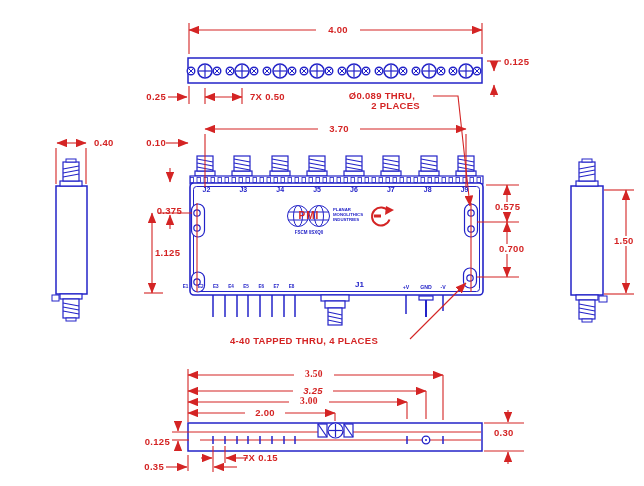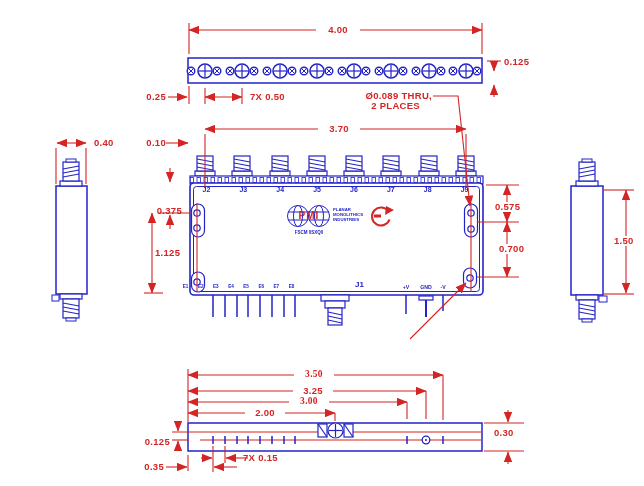--- a/index.html
+++ b/index.html
@@ -288,35 +288,36 @@
     <line x1="626" y1="190" x2="626" y2="293" marker-start="url(#ar)" marker-end="url(#ar)"></line>
     <line x1="604" y1="190" x2="634" y2="190"></line>
         <line x1="604" y1="294" x2="634" y2="294"></line>
   </g>
 </svg>
 
 <div class="lbl dim bg center" style="left:316px;top:25px;width:40px;">4.00</div>
 <div class="lbl dim" style="left:504px;top:57px;">0.125</div>
 <div class="lbl dim right" style="left:140px;top:92px;width:26px;">0.25</div>
 <div class="lbl dim" style="left:250px;top:92px;">7X 0.50</div>
-<div class="lbl dim right" style="left:332px;top:91px;width:100px;">Ø0.089 THRU,</div>
+<div class="lbl dim right" style="left:332px;top:91px;width:100px;text-align:center;">Ø0.089 THRU,</div>
 <div class="lbl dim right" style="left:332px;top:101px;width:88px;">2 PLACES</div>
 
 <div class="lbl dim" style="left:94px;top:138px;">0.40</div>
 <div class="lbl dim bg" style="left:612px;top:236px;">1.50</div>
 
 <div class="lbl dim bg center" style="left:318px;top:124px;width:38px;">3.70</div>
 <div class="lbl dim right" style="left:140px;top:138px;width:26px;">0.10</div>
 <div class="lbl dim right" style="left:144px;top:206px;width:38px;">0.375</div>
 <div class="lbl dim bg" style="left:153px;top:248px;">1.125</div>
 <div class="lbl dim bg" style="left:493px;top:202px;">0.575</div>
 <div class="lbl dim bg" style="left:497px;top:244px;">0.700</div>
+<div class="lbl dim" style="left:230px;top:336px;">4-40 TAPPED THRU, 4 PLACES</div>
 
 <div class="lbl dim bg center" style="left:294px;top:370px;width:36px;font-family:Liberation Serif, serif;">3.50</div>
-<div class="lbl dim bg center" style="left:293px;top:386px;width:36px;">3.25</div>
+<div class="lbl dim bg center" style="left:293px;top:386px;width:36px;font-style:italic;">3.25</div>
 <div class="lbl dim bg center" style="left:289px;top:397px;width:36px;font-family:Liberation Serif, serif;">3.00</div>
 <div class="lbl dim bg center" style="left:245px;top:408px;width:36px;">2.00</div>
 <div class="lbl dim" style="left:494px;top:428px;">0.30</div>
 <div class="lbl dim right" style="left:138px;top:437px;width:32px;">0.125</div>
 <div class="lbl dim right" style="left:136px;top:462px;width:28px;">0.35</div>
 <div class="lbl dim" style="left:243px;top:453px;">7X 0.15</div>
 
 <div class="ports">
   <span>J2</span>
   <span>J3</span>

